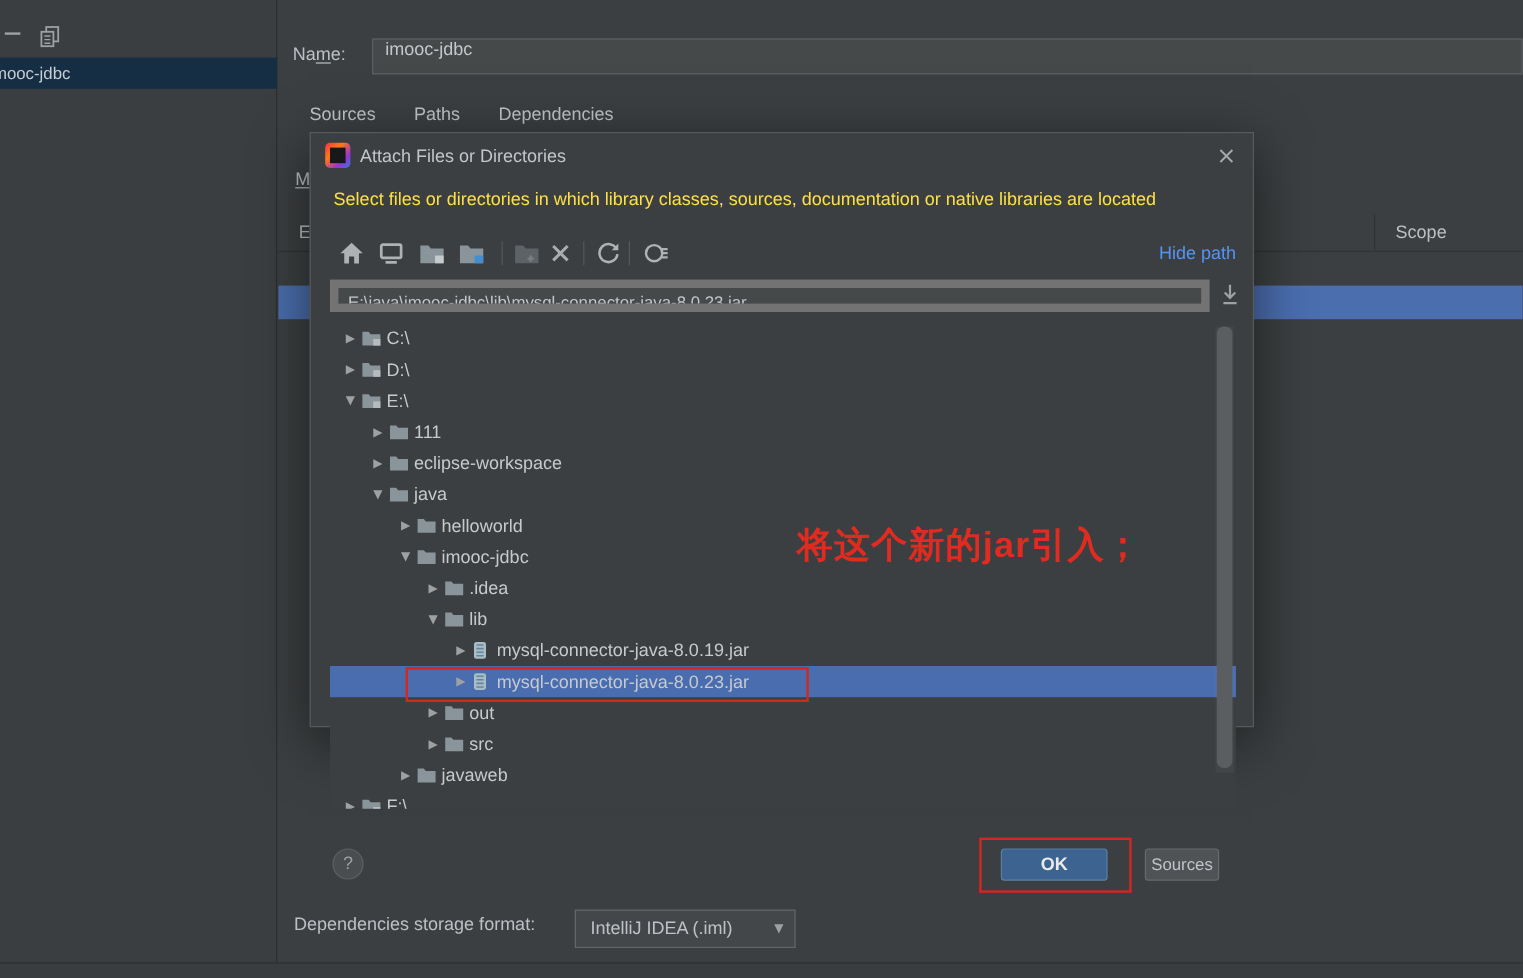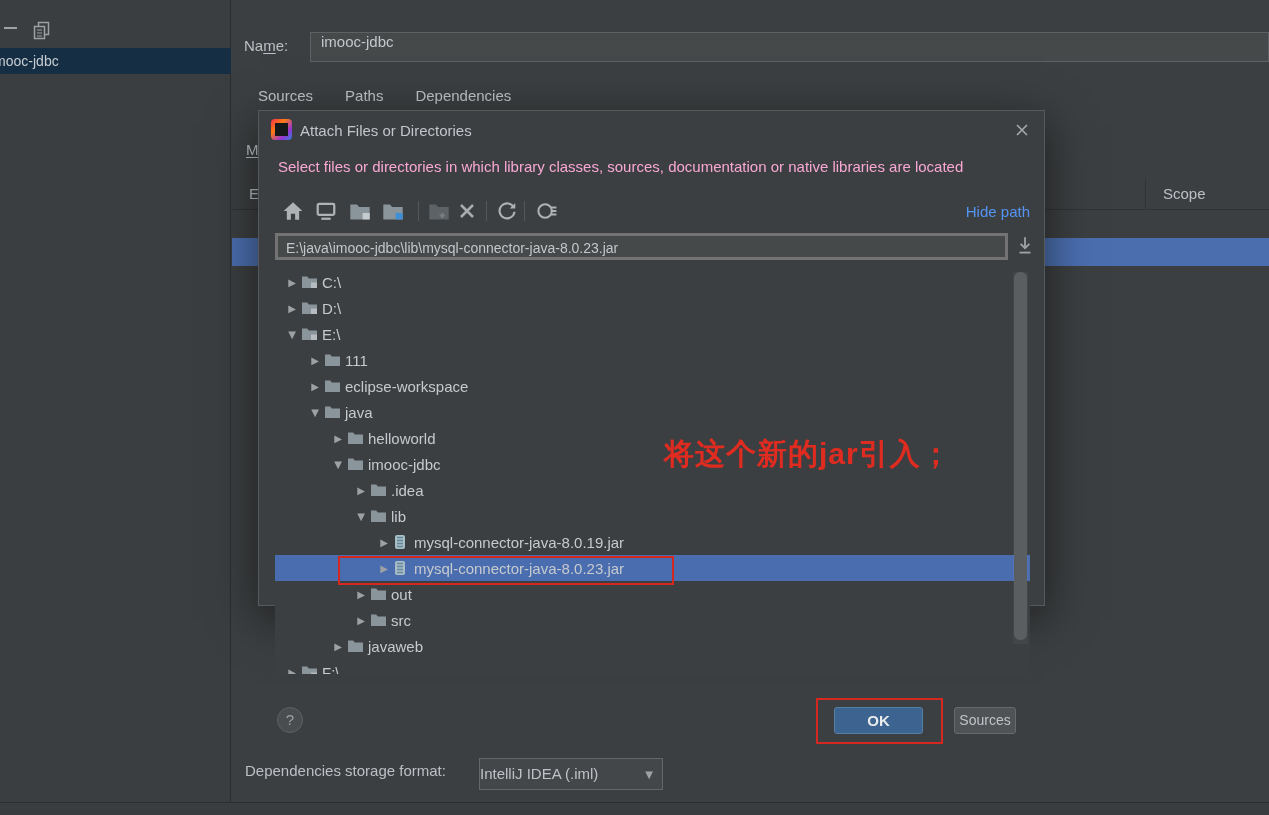--- a/index.html
+++ b/index.html
@@ -16,36 +16,36 @@
   #bottom-strip { left:0; top:802px; width:1269px; height:13px; background:#3a3d3f; border-top:1px solid #2c2e30; z-index:1; }
 
   .lbl { color:#bcc0c4; font-size:15px; }
   #name-input { left:310px; top:32px; width:959px; height:30px; background:#45494a; border:1px solid #5e6163; color:#c3c7cb; font-size:15px; padding:0 10px; z-index:1; }
   #tabs { left:258px; top:87px; display:flex; gap:32px; z-index:1; }
   #tabs .tab { color:#c0c4c8; font-size:15px; cursor:default; }
   #dep-header { left:232px; top:179px; width:1037px; height:31px; border-bottom:1px solid #303234; z-index:1; }
   #dep-header .vsep { position:absolute; left:913px; top:0; width:1px; height:31px; background:#303234; }
   #dep-header .scope { position:absolute; left:931px; top:6px; }
   #blue-row { left:232px; top:238px; width:1037px; height:28px; background:#4b6eaf; z-index:1; }
-  #storage-select { left:479px; top:758px; width:184px; height:32px; background:#434749; border:1px solid #646769; z-index:1; color:#bec2c6; font-size:15px; line-height:30px; }
+  #storage-select { left:479px; top:758px; width:184px; height:32px; background:#434749; border:1px solid #646769; z-index:1; color:#bec2c6; font-size:15px; line-height:30px; padding-left:12px; }
   #storage-select .dd { position:absolute; right:9px; top:1px; color:#9da1a4; font-size:10px; line-height:30px; font-family:"DejaVu Sans", sans-serif; }
   .mn-u { text-decoration:underline; text-underline-offset:2px; }
 
   
   #dialog { left:258px; top:110px; width:787px; height:496px; background:#3c3f41; border:1px solid #57595b; box-shadow:0 12px 45px rgba(0,0,0,.55); z-index:5; }
   #dlg-title { position:absolute; left:41px; top:11px; color:#c2c6ca; font-size:15px; }
   #dlg-logo { position:absolute; left:12px; top:8px; width:21px; height:21px; border-radius:4px; background:linear-gradient(135deg,#f9304d 0%,#fe7a10 35%,#9a34d0 70%,#2c7bdc 100%); }
   #dlg-logo::after { content:""; position:absolute; left:4px; top:4px; right:4px; bottom:4px; background:#16181a; }
   #dlg-close { position:absolute; right:13px; top:10px; width:18px; height:18px; color:#a6a9ac; cursor:pointer; }
-  #dlg-subtitle { position:absolute; left:19px; top:47px; color:#f9a8d4; font-size:15px; }
+  #dlg-subtitle { position:absolute; left:19px; top:47px; color:#fde047; font-size:15px; }
   .tb-icon { position:absolute; top:90px; width:22px; height:20px; }
   .tb-sep { position:absolute; top:90px; width:1px; height:20px; background:#55585a; }
   .dim { opacity:.42; }
   #hide-path { position:absolute; right:14px; top:92px; color:#5494f5; font-size:15px; cursor:pointer; }
-  #path-input { position:absolute; left:16px; top:122px; width:733px; height:27px; background:#45494a; border:3px solid #737373; color:#c3c7cb; font-size:14px; line-height:25px; padding-left:8px; white-space:nowrap; overflow:hidden; }
+  #path-input { position:absolute; left:16px; top:122px; width:733px; height:27px; background:#45494a; border:7px solid #737373; color:#c3c7cb; font-size:14px; line-height:25px; padding-left:8px; white-space:nowrap; overflow:hidden; }
   #dl-icon { position:absolute; left:756px; top:124px; width:20px; height:22px; }
 
   #tree { position:absolute; left:16px; top:158px; width:755px; height:405px; overflow:hidden; background:#3c3f41; }
   .tree-row { position:relative; height:26px; display:flex; align-items:center; white-space:nowrap; }
   .tree-row.selected { background:#4a6db0; }
   .tr-arrow { width:18px; flex:0 0 18px; text-align:center; color:#9da1a4; font-size:10px; font-family:"DejaVu Sans", sans-serif; }
   .tr-icon { flex:0 0 18px; height:16px; }
   .tr-label { color:#c6cacd; font-size:15px; margin-left:3px; }
   #tree-scroll { position:absolute; left:738px; top:3px; width:15px; height:372px; background:rgba(255,255,255,.04); z-index:4; }
   #tree-thumb { position:absolute; left:1px; top:0; width:13px; height:368px; background:#5a5e60; border-radius:6px; }

